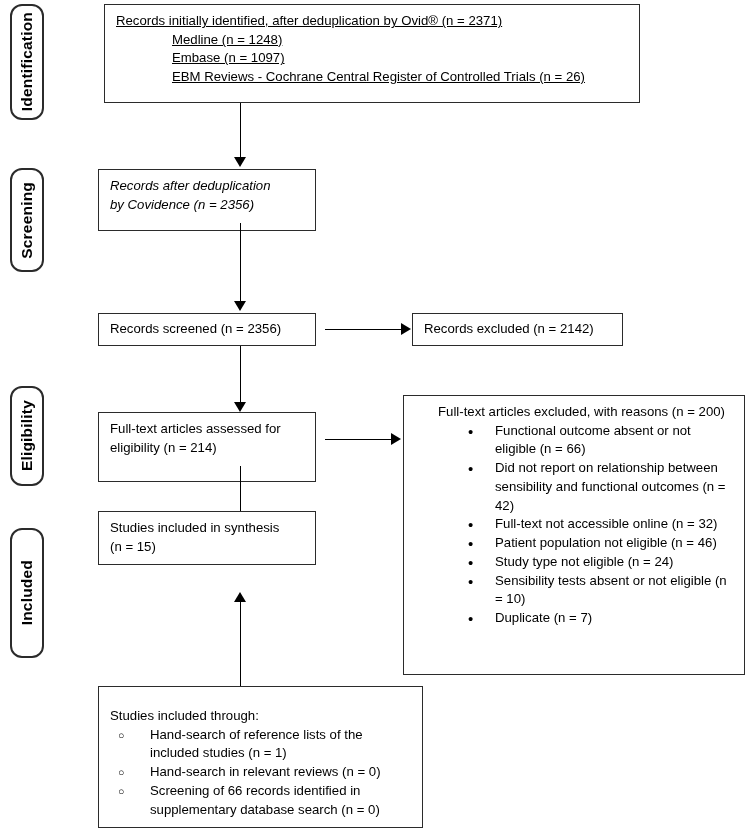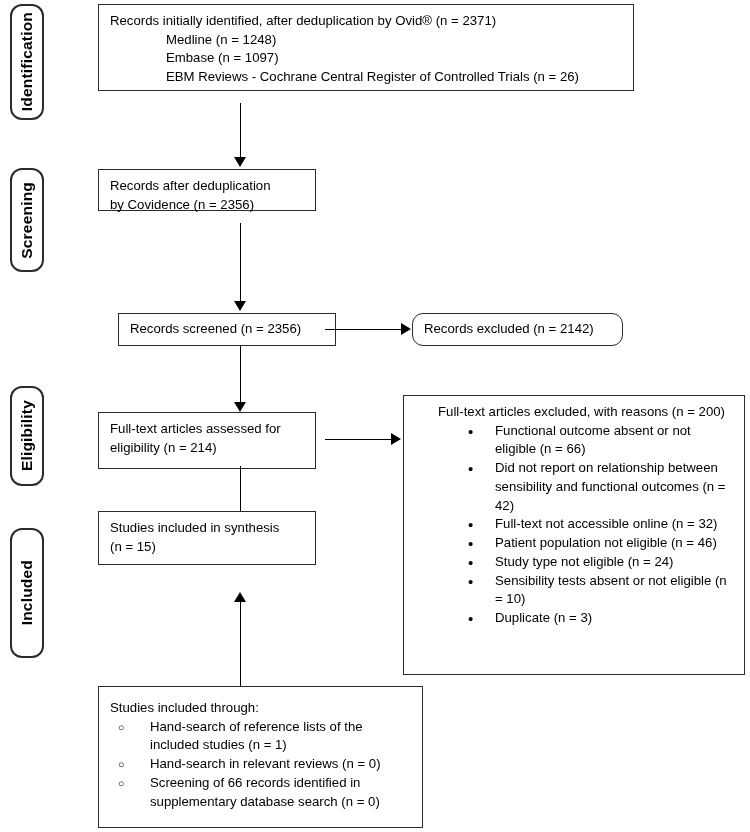--- a/index.html
+++ b/index.html
@@ -138,85 +138,85 @@
   </div>
 
   <div class="stage-label" style="left:10px; top:386px; width:34px; height:100px;">
     <span class="stage-text">Eligibility</span>
   </div>
 
   <div class="stage-label" style="left:10px; top:528px; width:34px; height:130px;">
     <span class="stage-text">Included</span>
   </div>
 
-  <div class="box" style="left:98px; top:4px; width:536px; height:87px;">
+  <div class="box" style="left:104px; top:4px; width:536px; height:99px;text-decoration:underline;">
     <div class="box-line">Records initially identified, after deduplication by Ovid® (n = 2371)</div>
     <div class="box-line indent-1">Medline (n = 1248)</div>
     <div class="box-line indent-1">Embase (n = 1097)</div>
     <div class="box-line indent-1">EBM Reviews - Cochrane Central Register of Controlled Trials (n = 26)</div>
   </div>
 
   <div class="vline" style="left:240px; top:103px; height:56px;"></div>
   <div class="arrow-down" style="left:234px; top:157px;"></div>
 
-  <div class="box" style="left:98px; top:169px; width:218px; height:42px;">
+  <div class="box" style="left:98px; top:169px; width:218px; height:62px;font-style:italic;">
     <div class="box-line">Records after deduplication</div>
     <div class="box-line">by Covidence (n = 2356)</div>
   </div>
 
   <div class="vline" style="left:240px; top:223px; height:80px;"></div>
   <div class="arrow-down" style="left:234px; top:301px;"></div>
 
-  <div class="box" style="left:98px; top:313px; width:218px; height:33px; display:flex; align-items:center;margin-left:20px;">
+  <div class="box" style="left:98px; top:313px; width:218px; height:33px; display:flex; align-items:center;">
     <div class="box-line">Records screened (n = 2356)</div>
   </div>
 
   <div class="hline" style="left:325px; top:329px; width:78px;"></div>
   <div class="arrow-right" style="left:401px; top:323px;"></div>
 
-  <div class="box" style="left:412px; top:313px; width:211px; height:33px; display:flex; align-items:center;border-radius:11px;">
+  <div class="box" style="left:412px; top:313px; width:211px; height:33px; display:flex; align-items:center;">
     <div class="box-line">Records excluded (n = 2142)</div>
   </div>
 
   <div class="vline" style="left:240px; top:346px; height:58px;"></div>
   <div class="arrow-down" style="left:234px; top:402px;"></div>
 
-  <div class="box" style="left:98px; top:412px; width:218px; height:57px;">
+  <div class="box" style="left:98px; top:412px; width:218px; height:70px;">
     <div class="box-line">Full-text articles assessed for</div>
     <div class="box-line">eligibility (n = 214)</div>
   </div>
 
   <div class="hline" style="left:325px; top:439px; width:68px;"></div>
   <div class="arrow-right" style="left:391px; top:433px;"></div>
 
   <div class="box" style="left:403px; top:395px; width:342px; height:280px;padding-left:34px;">
     <div class="box-wrap">Full-text articles excluded, with reasons (n = 200)</div>
     <ul class="blist dot">
       <li class="box-wrap">Functional outcome absent or not eligible (n = 66)</li>
       <li class="box-wrap">Did not report on relationship between sensibility and functional outcomes (n = 42)</li>
       <li class="box-wrap">Full-text not accessible online (n = 32)</li>
       <li class="box-wrap">Patient population not eligible (n = 46)</li>
       <li class="box-wrap">Study type not eligible (n = 24)</li>
       <li class="box-wrap">Sensibility tests absent or not eligible (n = 10)</li>
-      <li class="box-wrap">Duplicate (n = 3)</li>
+      <li class="box-wrap">Duplicate (n = 7)</li>
     </ul>
   </div>
 
   <div class="vline" style="left:240px; top:466px; height:62px;"></div>
   <div class="arrow-down" style="left:234px; top:526px;"></div>
 
   <div class="box" style="left:98px; top:511px; width:218px; height:54px;">
     <div class="box-line">Studies included in synthesis</div>
     <div class="box-line">(n = 15)</div>
   </div>
 
   <div class="vline" style="left:240px; top:600px; height:86px;"></div>
   <div class="arrow-up" style="left:234px; top:592px;"></div>
 
-  <div class="box" style="left:98px; top:686px; width:325px; height:142px; padding-top:12px;">
+  <div class="box" style="left:98px; top:686px; width:325px; height:142px; padding-top:20px;">
     <div class="box-wrap">Studies included through:</div>
     <ul class="blist circle">
       <li class="box-wrap">Hand-search of reference lists of the included studies (n = 1)</li>
       <li class="box-wrap">Hand-search in relevant reviews (n = 0)</li>
       <li class="box-wrap">Screening of 66 records identified in supplementary database search (n = 0)</li>
     </ul>
   </div>
 
 </div>
 

